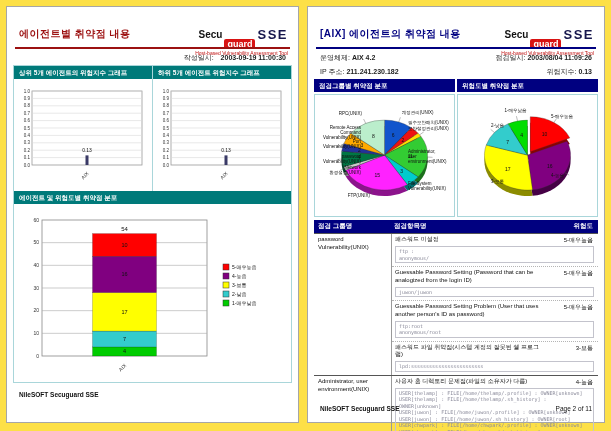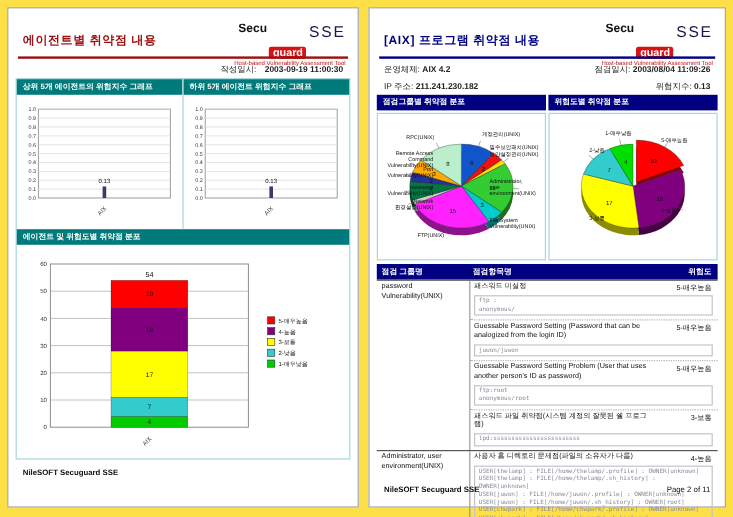--- a/index.html
+++ b/index.html
@@ -10,24 +10,24 @@
   .page { position:absolute; top:6px; height:417px; background:#fff; border:1px solid #a6a6a6; }
   .page.left { left:6px; width:293px; }
   .page.rightp { left:307px; width:298px; }
 
   .page-head { position:absolute; top:12px; left:12px; right:10px; height:28px;
     display:flex; justify-content:space-between; align-items:flex-start; }
   .title { font-weight:bold; font-size:10px; letter-spacing:.5px; padding-top:8px; }
   .redtxt { color:#9c1111; } .navytxt { color:#000080; }
 
   .logo { text-align:right; }
-  .logo-row { display:flex; align-items:flex-start; gap:2px; justify-content:flex-end; }
+  .logo-row { display:flex; align-items:center; gap:2px; justify-content:flex-end; }
   .logo-secu { font-weight:bold; font-size:10px; color:#111; }
   .logo-guard { font-weight:bold; font-size:9px; color:#fff; background:#d81313; padding:0 3px; border-radius:2px;margin-top:20px; }
-  .logo-sse { font-weight:normal; font-size:13px; color:#16164c; letter-spacing:1.5px; }
+  .logo-sse { font-weight:bold; font-size:13px; color:#16164c; letter-spacing:1.5px; }
   .logo-sub { font-size:5px; color:#c01111; margin-top:1px; }
 
   .rule { position:absolute; left:8px; right:8px; height:2px; }
   .red-rule { top:40px; background:#9c1111; }
   .navy-rule { top:40px; background:#000080; }
 
   .created { position:absolute; top:46px; right:12px; font-size:7px; color:#222; }
   .created b { margin-left:5px; }
 
   .frame { position:absolute; border:1px solid #a9d6da; background:#fff; }
@@ -203,21 +203,21 @@
               <text x="218" y="101" font-size="5" text-anchor="start" fill="#111">1-매우낮음</text>
             </g>
           </svg></div>
     </div>
 
     <div class="footer-left">NileSOFT Secuguard SSE</div>
   </div>
 
   <div class="page rightp">
     <div class="page-head">
-      <div class="title navytxt">[AIX] 프로그램 취약점 내용</div>
+      <div class="title navytxt">[AIX] 에이전트의 취약점 내용</div>
       <div class="logo">
         <div class="logo-row">
           <span class="logo-secu">Secu</span>
           <span class="logo-guard">guard</span>
           <span class="logo-sse">SSE</span>
         </div>
         <div class="logo-sub">Host-based Vulnerability Assessment Tool</div>
       </div>
     </div>
     <div class="rule navy-rule"></div>

